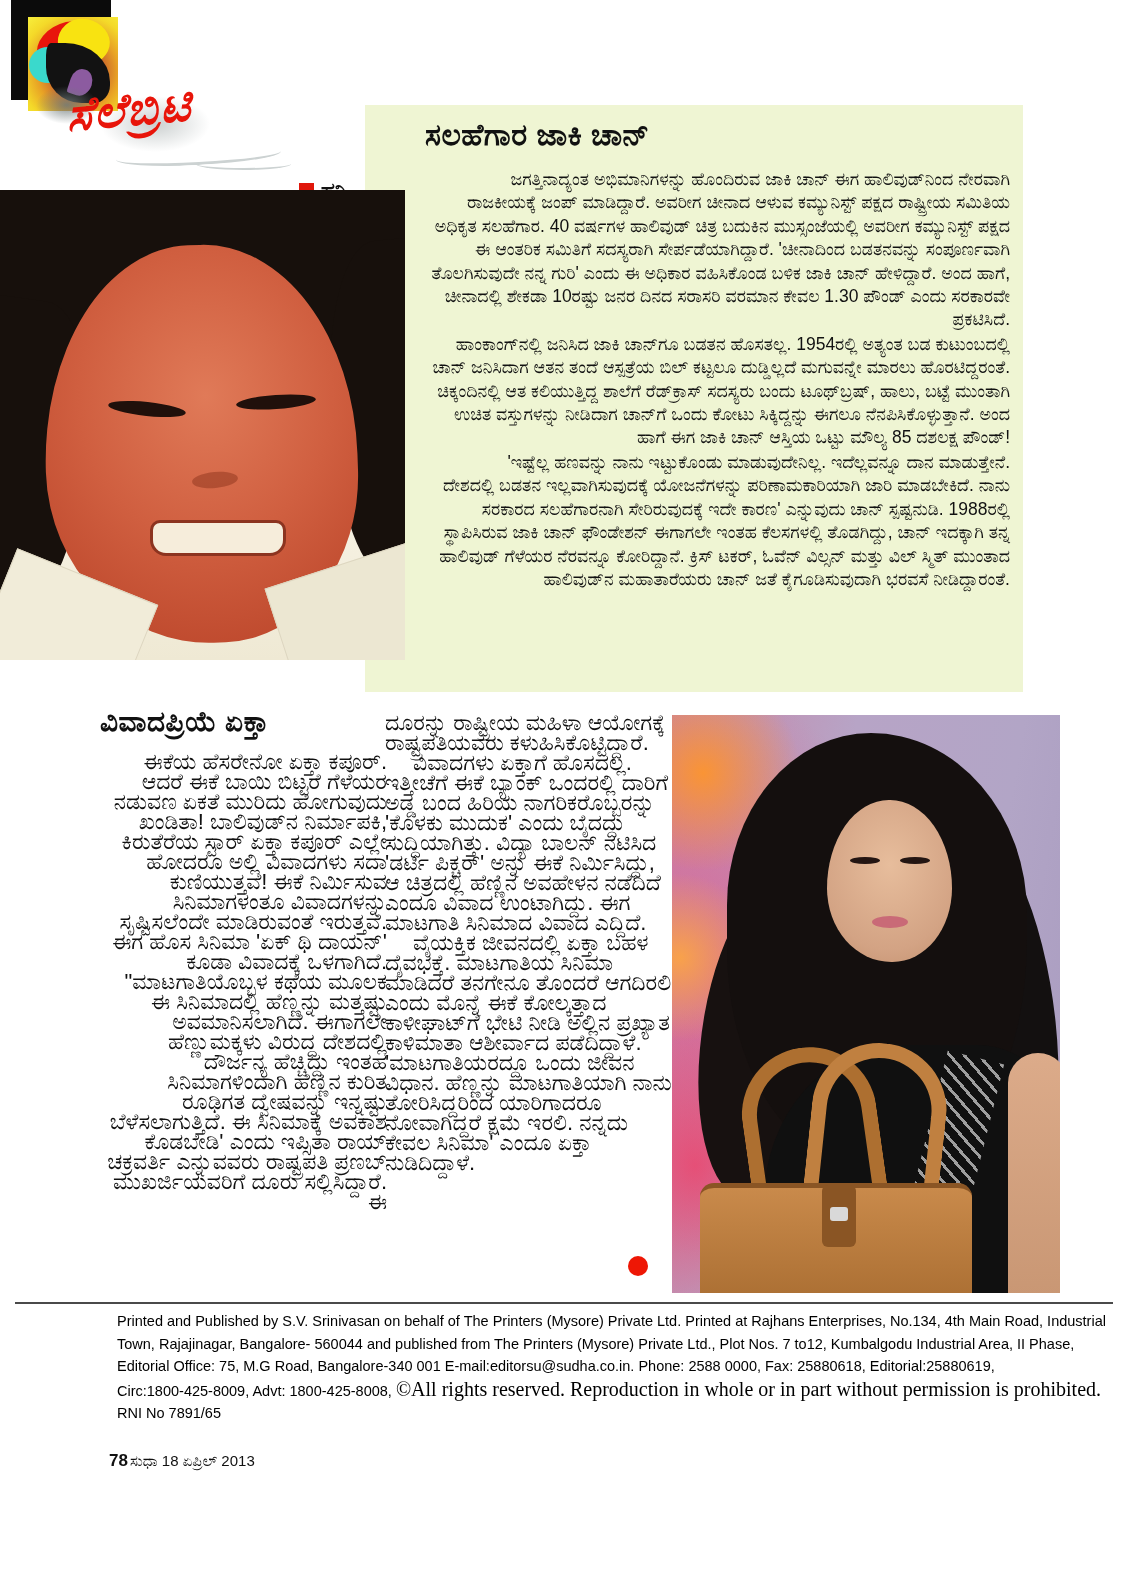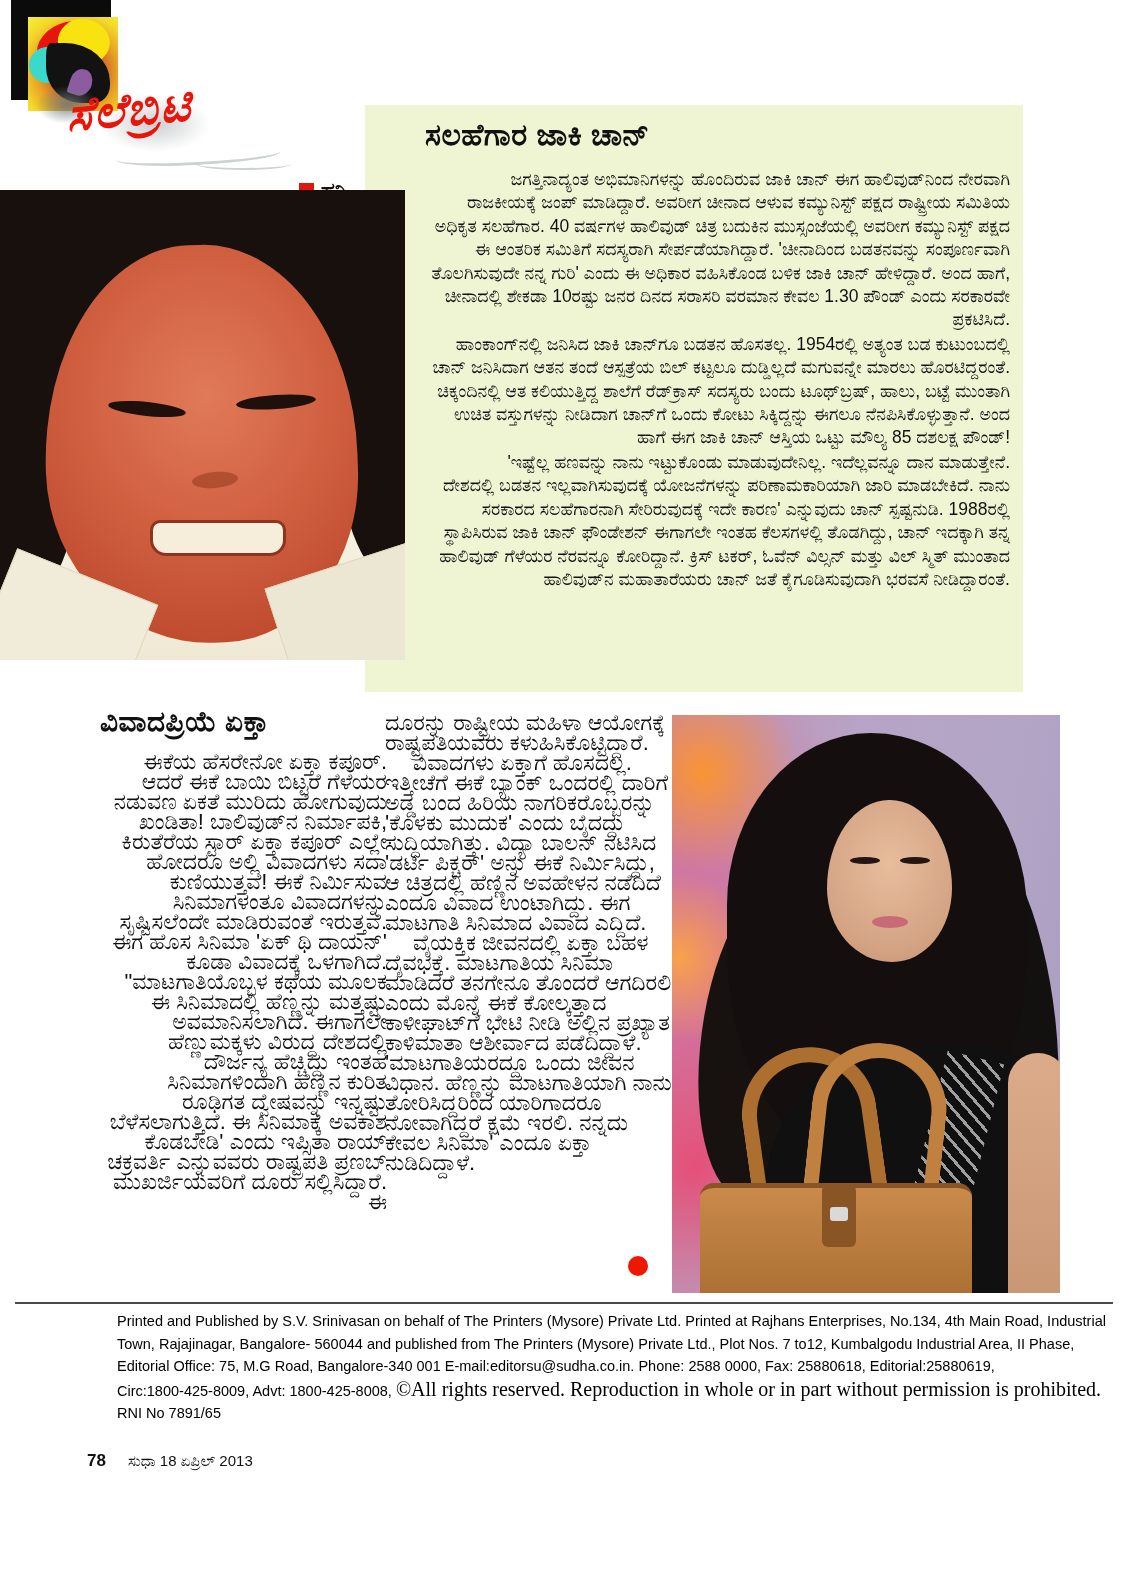--- a/index.html
+++ b/index.html
@@ -115,21 +115,21 @@
     background:linear-gradient(#c98a4b,#ab6f33); border-top:5px solid #8a5524;
     border-radius:14px 14px 8px 8px;}
   .ek-clasp{left:150px; top:470px; width:34px; height:62px; background:#8a5524; border-radius:6px;}
   .ek-clasp-metal{left:158px; top:492px; width:18px; height:14px; background:#d9d9d9; border-radius:3px;}
 
   
   .rule{left:15px; top:1302px; width:1098px; height:1.5px; background:#4a4a4a;}
   .imprint{left:117px; top:1310px; width:930px; font-size:14.5px; line-height:22.6px; color:#000;}
   .imprint div{white-space:nowrap;}
   .serif{font-family:"Liberation Serif", serif; font-size:20px;}
-  .pageline{left:87px; top:1451px; font-size:15px; display:flex; align-items:baseline; gap:22px;}
+  .pageline{left:109px; top:1451px; font-size:15px; display:flex; align-items:baseline; gap:2px;}
   .pagenum{font-weight:bold; font-size:17px;}
 </style>
 </head>
 <body>
 
 <div class="page">
 
   <div class="abs logo-black">
     <div class="abs logo-grad">
       <div class="abs logo-blob-red"></div>

